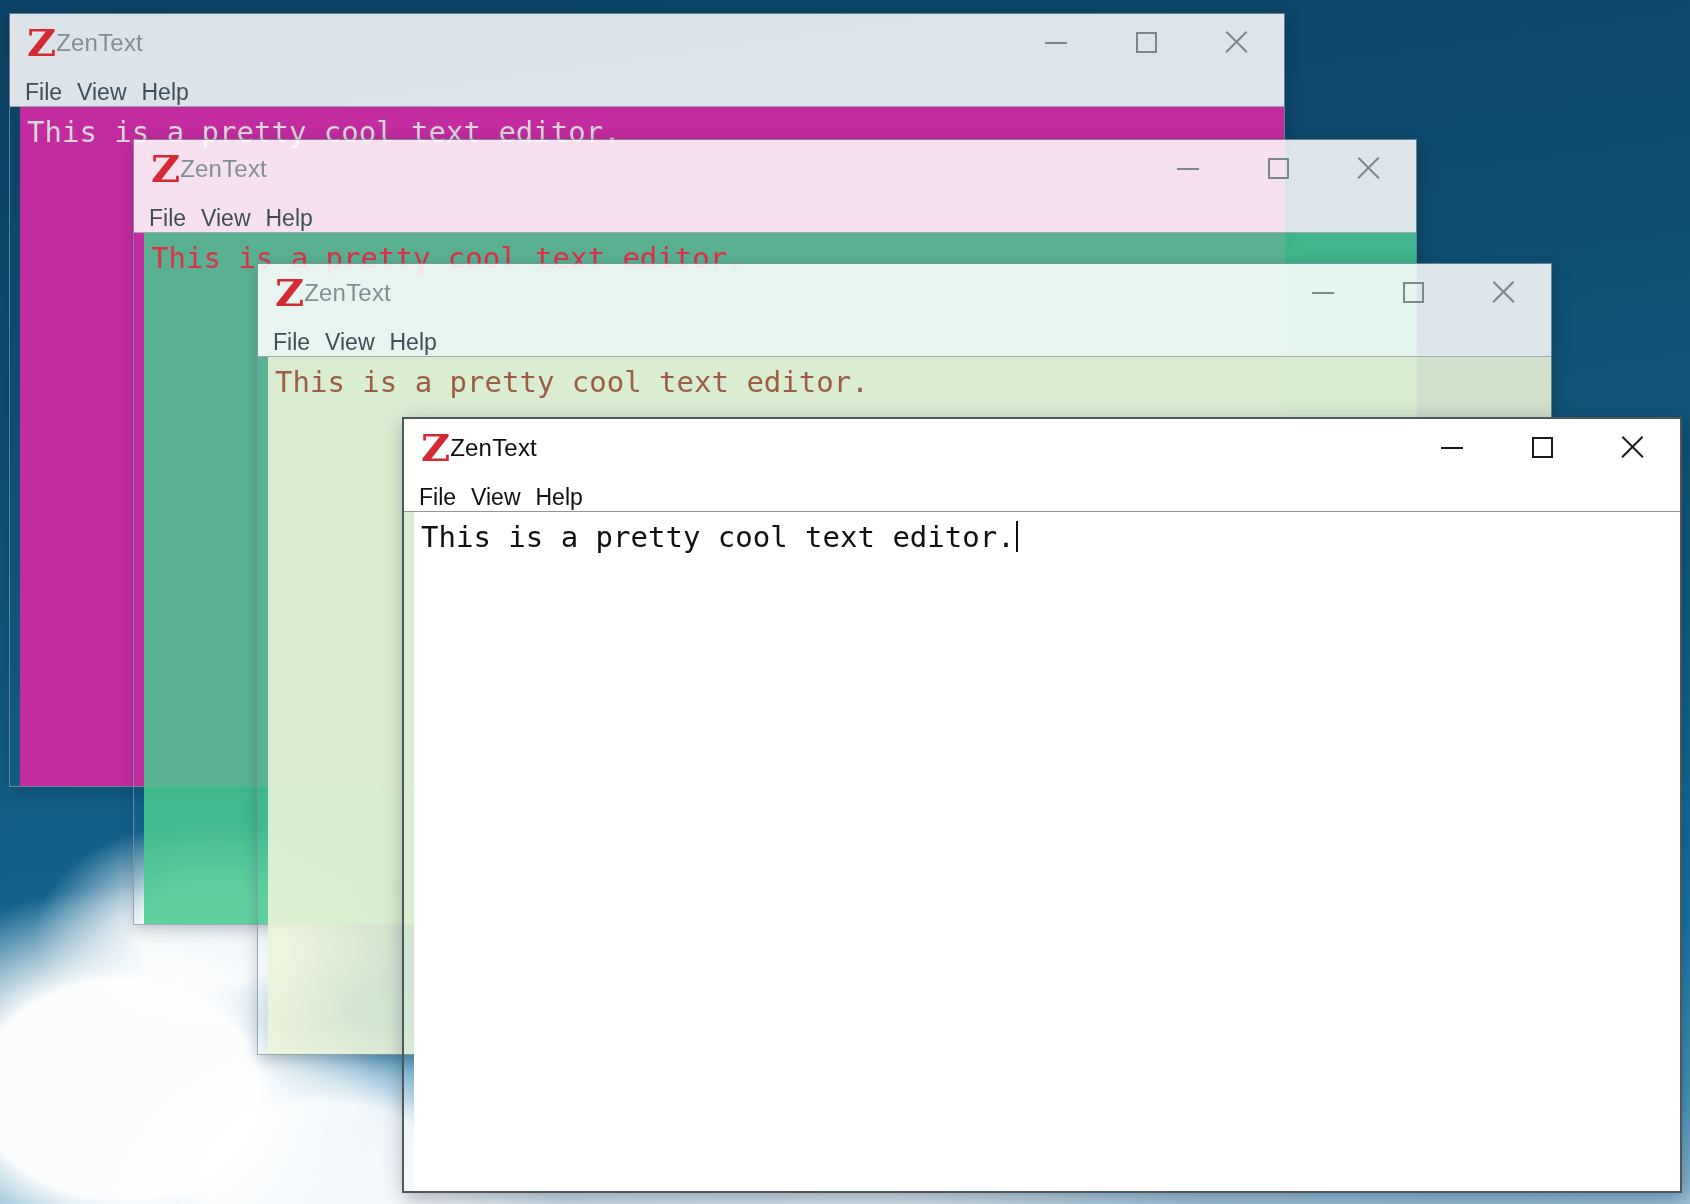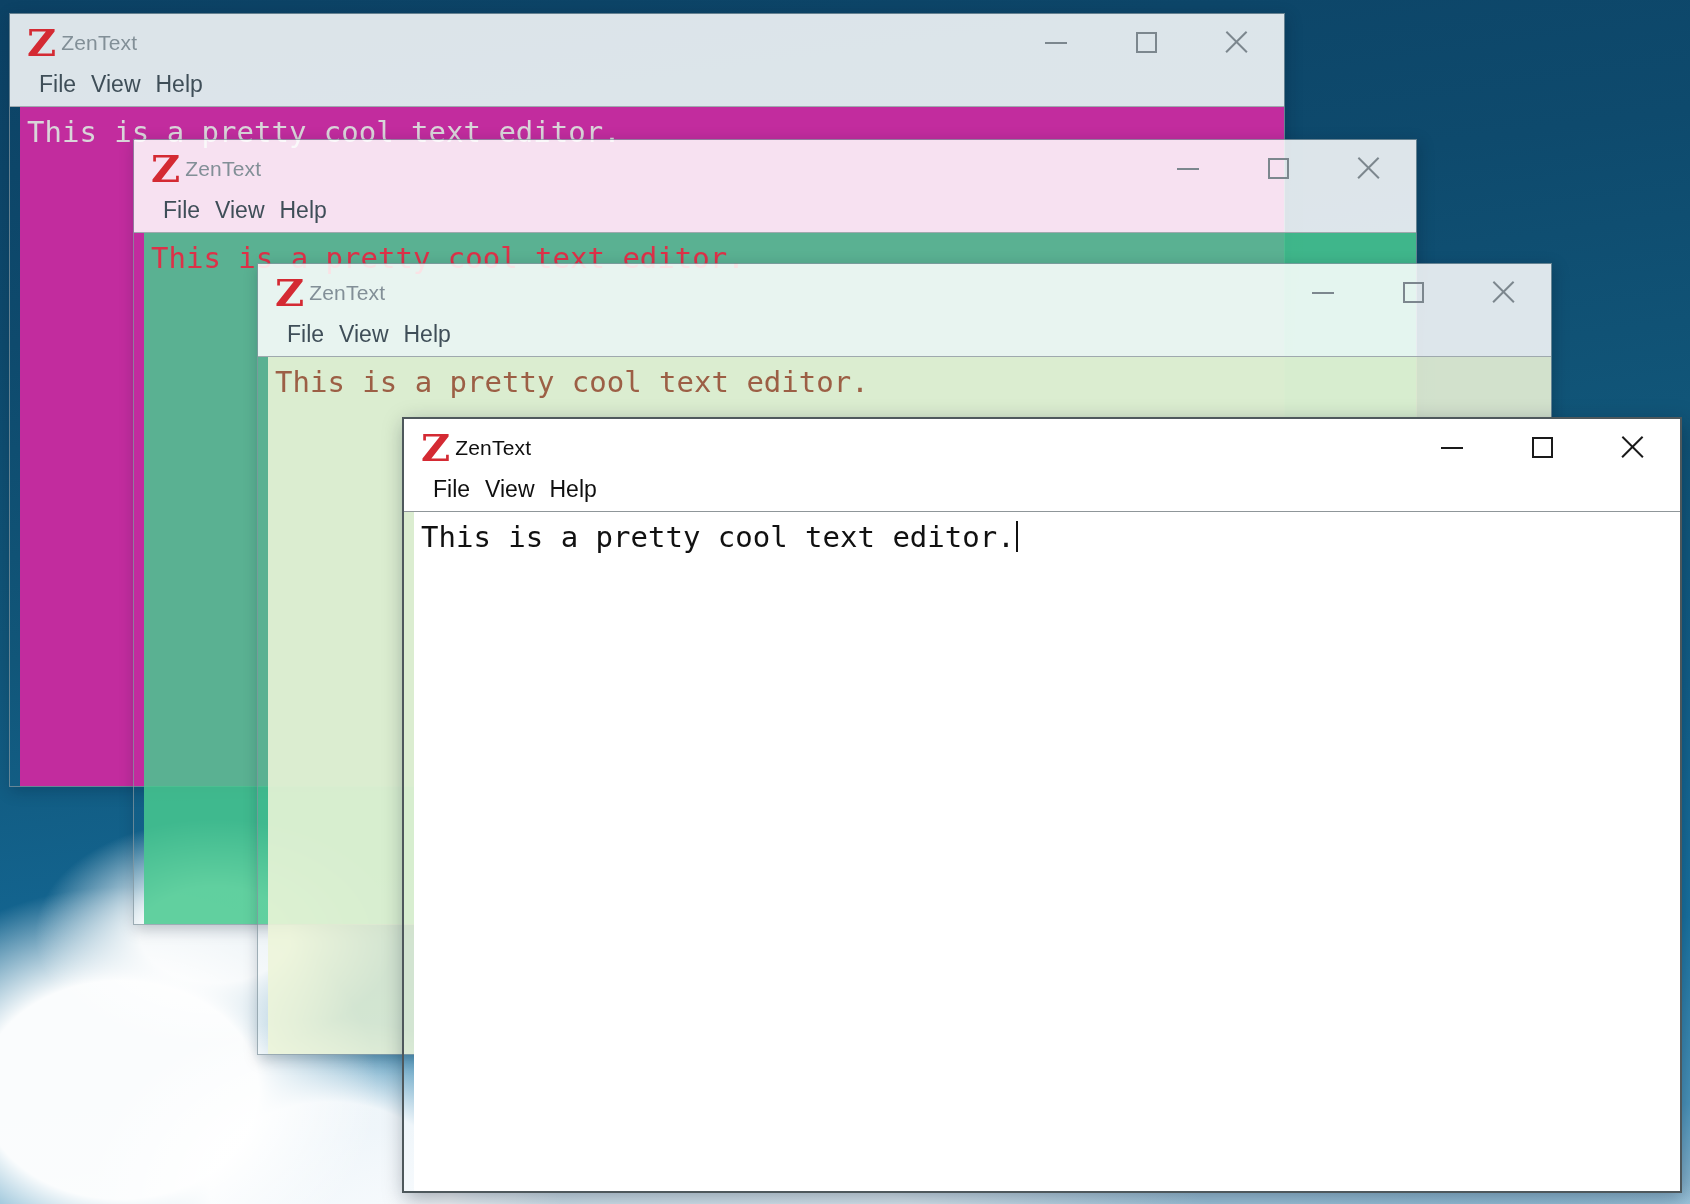--- a/index.html
+++ b/index.html
@@ -36,41 +36,41 @@
     background:var(--chrome);
     display:flex;align-items:center;
     padding-left:17px;position:relative;
   }
   .logo{
     font-family:"DejaVu Serif", serif;font-weight:bold;
     font-size:40px;line-height:40px;color:var(--logo);
     transform:scaleY(0.92);
   }
   .title{
-    font-size:21px;color:var(--title);margin-left:5px;letter-spacing:0.2px;
+    font-size:24px;color:var(--title);letter-spacing:0.2px;
   }
   .controls{
     position:absolute;right:3px;top:0;height:100%;
     display:flex;align-items:stretch;
   }
   .btn{width:90px;display:flex;align-items:center;justify-content:center;cursor:default;}
   .glyph-min{width:22px;height:2px;background:var(--controls);}
   .glyph-max{width:17px;height:17px;border:2px solid var(--controls);}
   .glyph-close{position:relative;width:25px;height:25px;}
   .glyph-close::before,.glyph-close::after{
     content:"";position:absolute;left:-2px;top:11px;width:29px;height:2.4px;
     background:var(--controls);
   }
   .glyph-close::before{transform:rotate(45deg);}
   .glyph-close::after{transform:rotate(-45deg);}
   .menubar{
     height:35px;flex:0 0 35px;
     background:var(--chrome);
-    display:flex;align-items:flex-start;
-    padding-left:29px;
+    display:flex;align-items:flex-end;
+    padding-left:15px;
     border-bottom:1px solid var(--separator);
   }
   .menu-item{font-size:23px;color:var(--menu);margin-right:15px;}
   .editor{
     flex:1 1 auto;
     background:var(--editor);
     padding:7px 7px;
     font-family:"DejaVu Sans Mono", monospace;
     font-size:29px;line-height:36px;
     color:var(--text);

